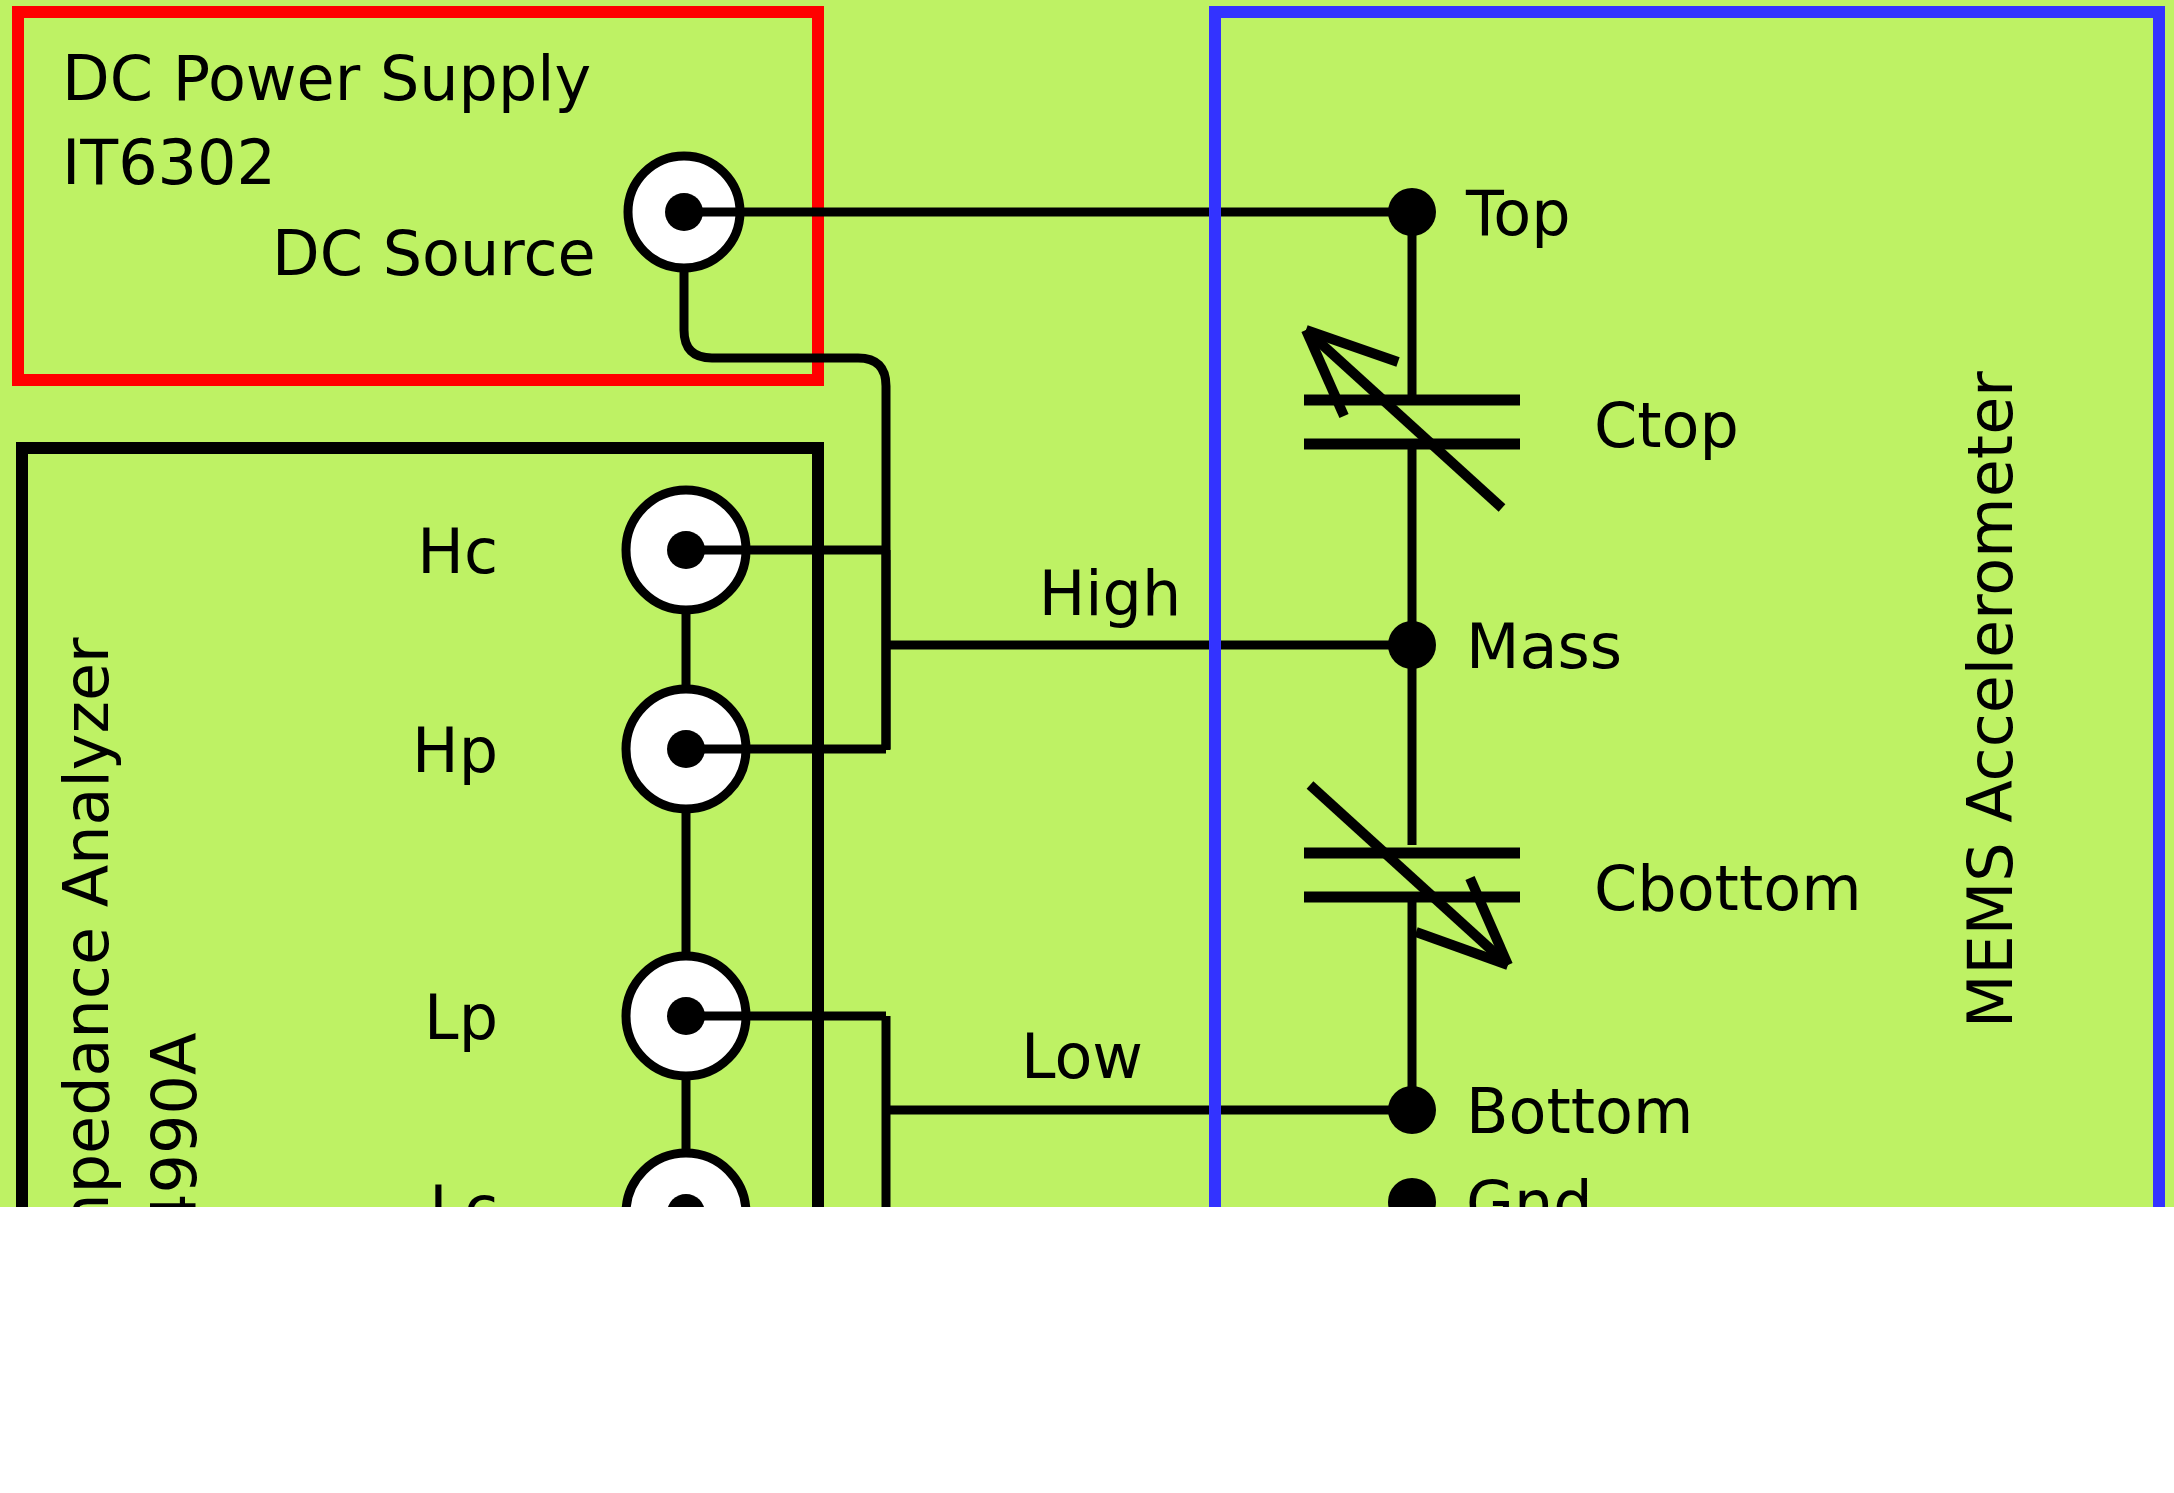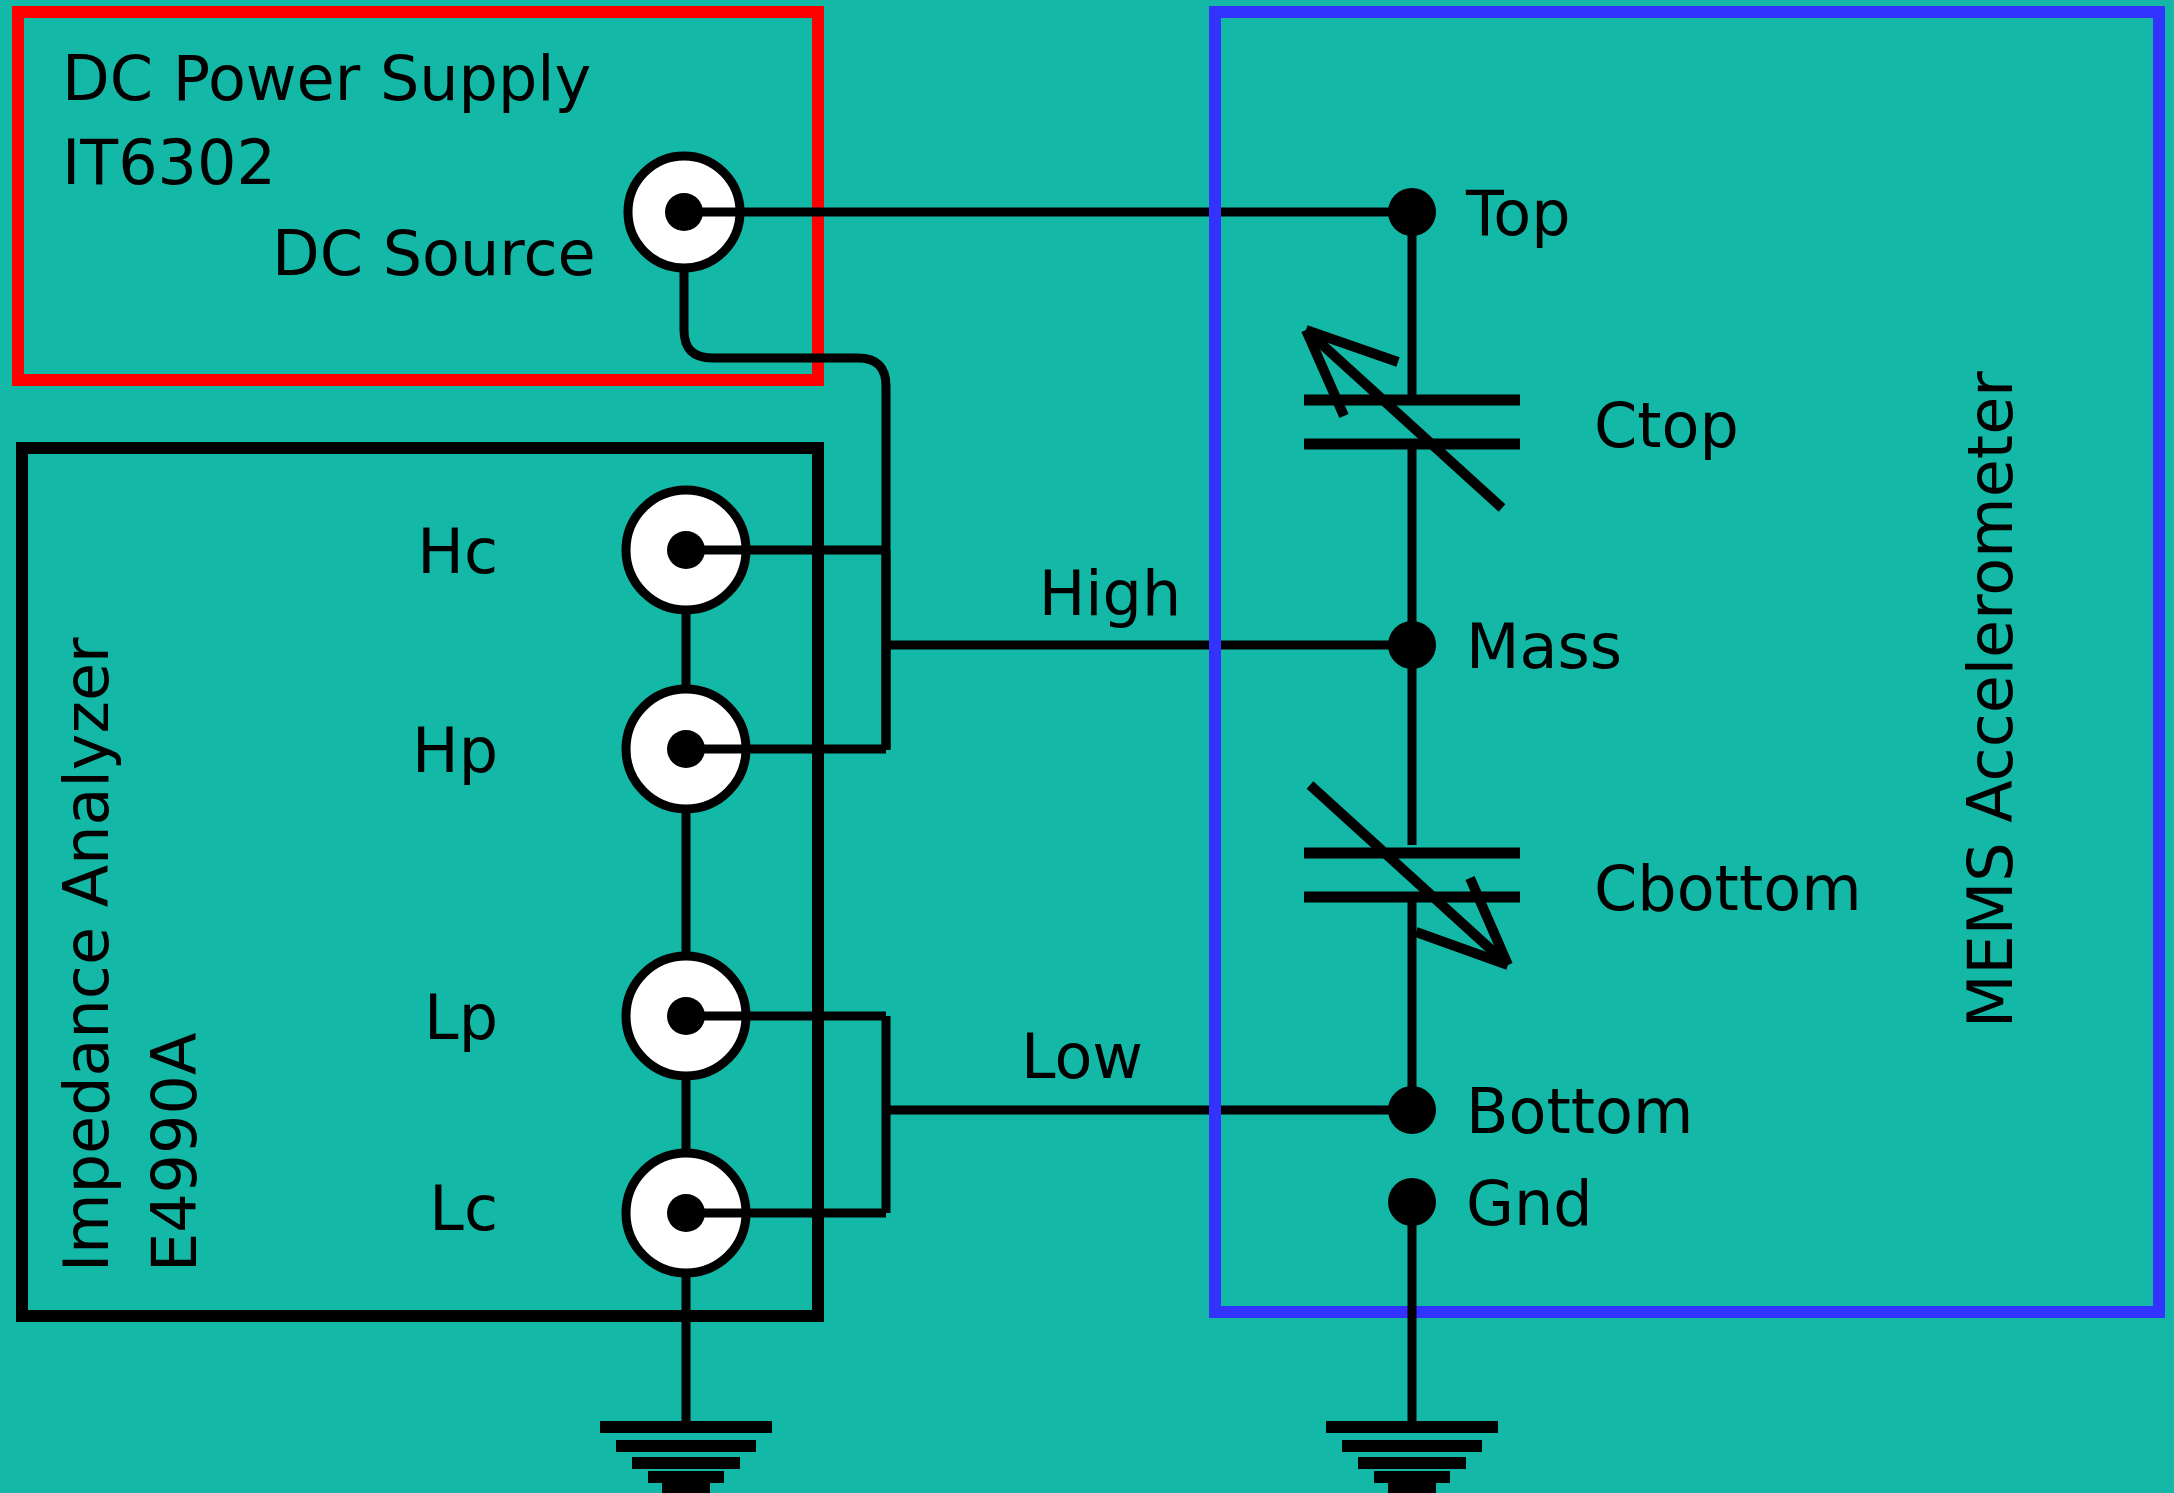--- a/index.html
+++ b/index.html
@@ -6,22 +6,22 @@
     margin: 0;
     padding: 0;
     background: #ffffff;
   }
   body {
     font-family: "DejaVu Sans", sans-serif;
   }
   #diagram-root {
     position: relative;
     width: 2174px;
-    height: 1493px;
-    background: #14b8a6;
+    height: 1207px;
+    background: #bef264;
     overflow: hidden;
   }
   svg#circuit {
     display: block;
     width: 2174px;
     height: 1493px;
   }
   .wire {
     stroke: #000000;
     stroke-width: 9;

